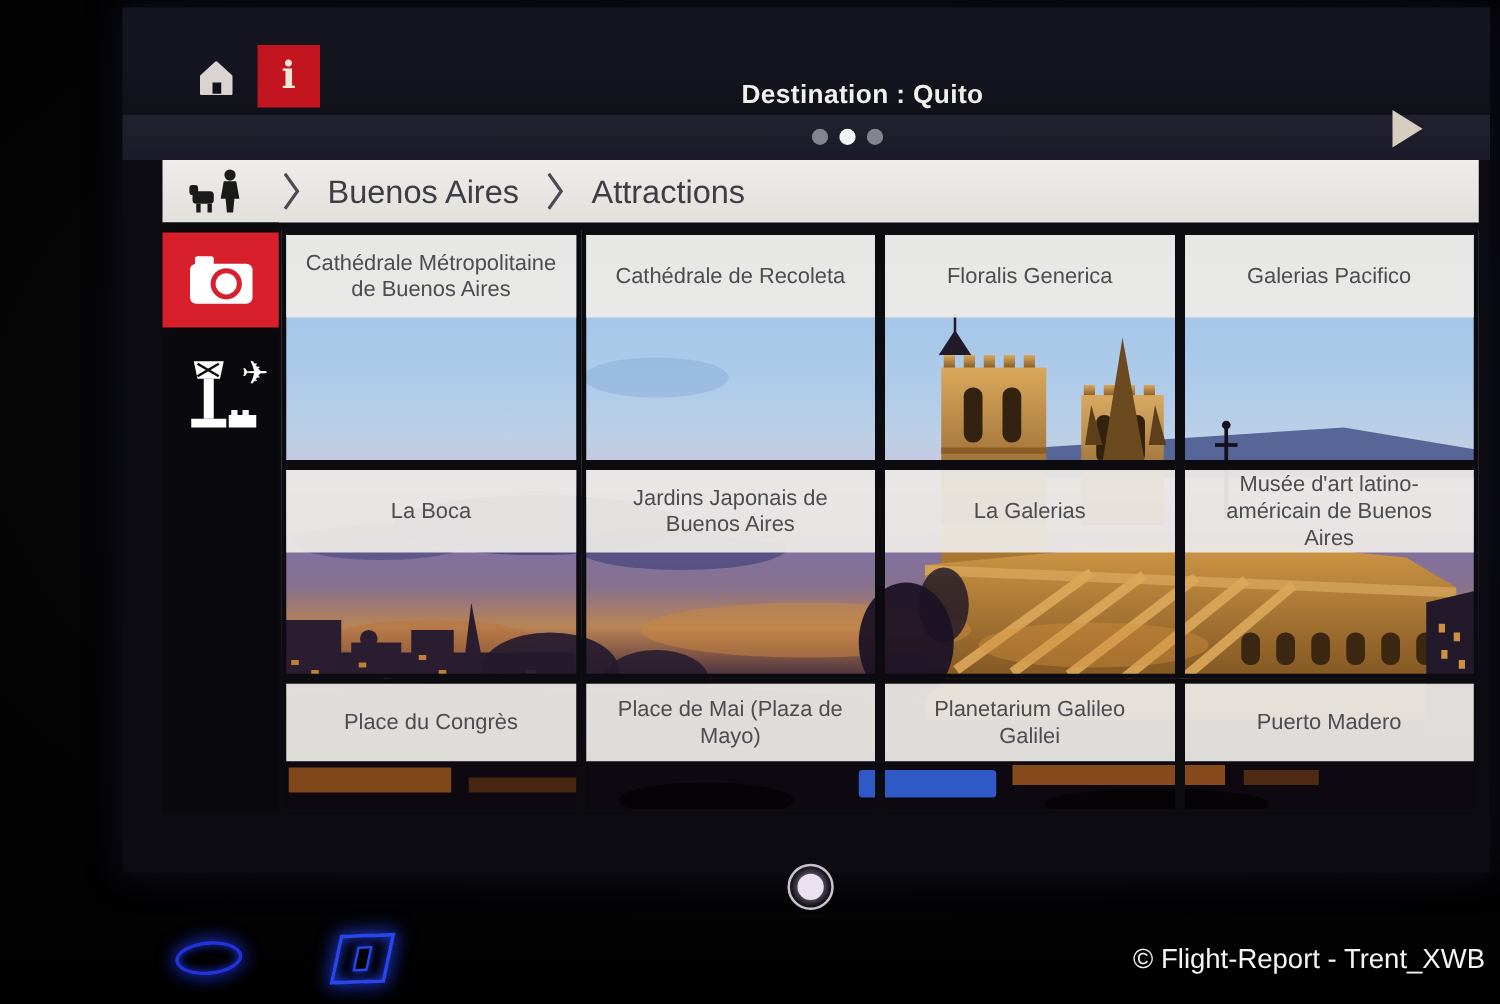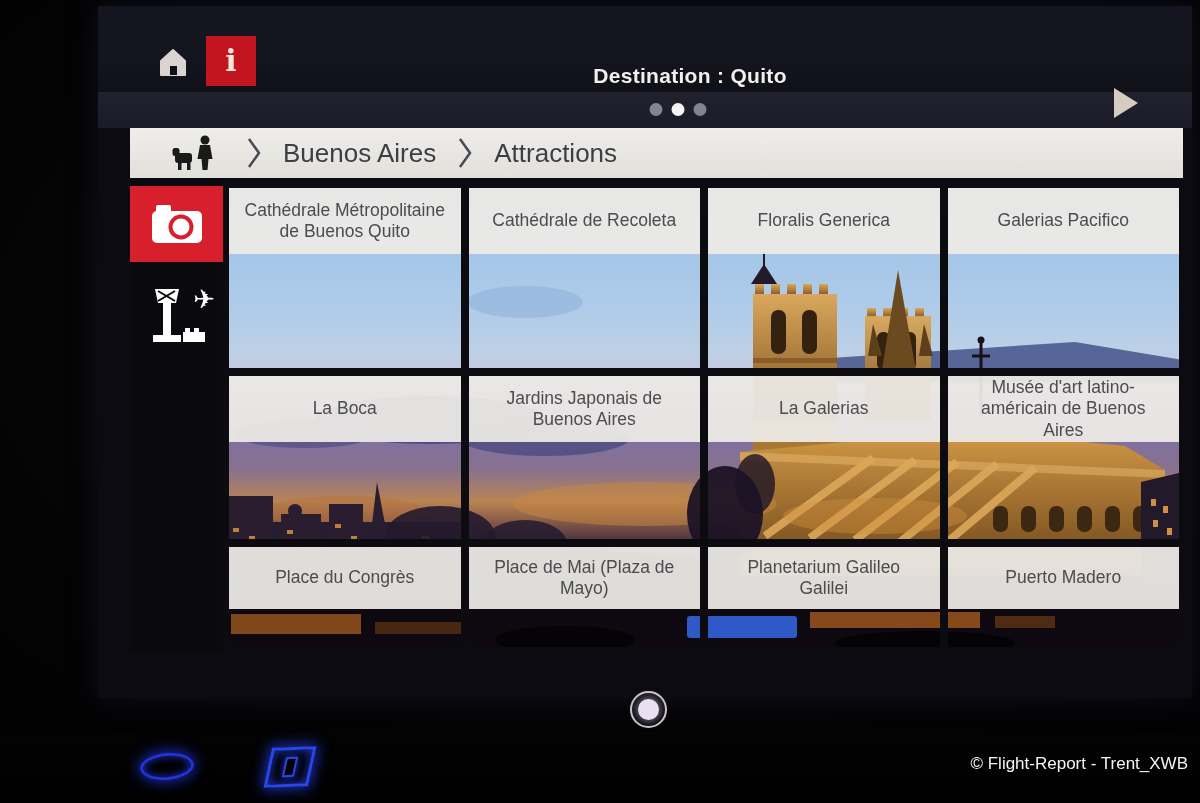--- a/index.html
+++ b/index.html
@@ -28,21 +28,21 @@
     background:linear-gradient(#22222f, #1a1a28); }
   .dots { position:absolute; left:50%; top:97px; transform:translateX(-50%); margin-left:33px;
     display:flex; gap:9px; }
   .dot { width:13px; height:13px; border-radius:50%; background:#84848f; }
   .dot.active { background:#f5f5f5; }
   .next-btn { position:absolute; left:1016px; top:82px; width:0; height:0;
     border-top:15px solid transparent; border-bottom:15px solid transparent;
     border-left:24px solid #d6cdc0; cursor:pointer; }
   
   .breadcrumb { position:absolute; left:32px; top:122px; width:1053px; height:50px;
-    background:linear-gradient(#efedea, #e2e0db); display:flex; align-items:center;padding-left:21px; }
+    background:linear-gradient(#efedea, #e2e0db); display:flex; align-items:center; }
   .crumb-icon-seg { width:88px; height:50px; display:flex; align-items:center; justify-content:center; }
   .crumb-sep { margin:0 6px; }
   .crumb { font-size:26px; color:#3d3d44; padding:0 14px; white-space:nowrap; }
   
   .sidebar { position:absolute; left:32px; top:172px; width:93px; height:473px; background:#0a0a0e; }
   .side-btn { position:absolute; left:0; width:93px; height:76px;
     display:flex; align-items:center; justify-content:center; cursor:pointer; }
   .side-btn.camera { top:8px; background:#d8202c; }
   .side-btn.airport { top:100px; background:transparent; }
   .plane-glyph { color:#fff; font-size:26px; position:absolute; right:8px; top:6px;
@@ -73,21 +73,21 @@
     background:linear-gradient(#030303, #000); }
   .btn-oval { position:absolute; left:140px; top:18px; width:54px; height:27px;
     border:3px solid #2433d8; border-radius:50%; transform:rotate(-5deg); cursor:pointer;
     box-shadow:0 0 14px 2px rgba(30,50,220,.8), inset 0 0 8px rgba(30,50,220,.9); }
   .btn-screen { position:absolute; left:268px; top:12px; width:44px; height:40px;
     border:3px solid #2947e8; transform:skewX(-14deg) rotate(-2deg); cursor:pointer;
     box-shadow:0 0 14px 2px rgba(35,60,230,.8), inset 0 0 10px rgba(35,60,230,.9);
     display:flex; align-items:center; justify-content:center; }
   .btn-screen .bar { width:12px; height:20px; border:2px solid #2947e8;
     box-shadow:0 0 6px rgba(35,60,230,.9); }
-  .watermark { position:absolute; right:12px; top:754px; color:#f5f5f5; font-size:17px;margin-left:16px; }
+  .watermark { position:absolute; right:12px; top:754px; color:#f5f5f5; font-size:22px;margin-left:16px; }
 </style>
 </head>
 <body>
 
 <div class="scene">
 
   <div class="screen">
 
     <div class="topbar">
       <div class="home-btn">
@@ -270,21 +270,21 @@
           <rect x="462" y="432" width="110" height="22" rx="3" fill="#2e59c6"></rect>
           <rect x="585" y="428" width="170" height="16" fill="#9a551e" opacity="0.85"></rect>
           <rect x="770" y="432" width="60" height="12" fill="#6b3a16" opacity="0.7"></rect>
           <ellipse cx="340" cy="456" rx="70" ry="14" fill="#050305"></ellipse>
           <ellipse cx="700" cy="459" rx="90" ry="12" fill="#050305"></ellipse>
         </svg>
       </div>
 
       <div class="grid">
         <div class="tile">
-            <div class="tile-label">Cathédrale Métropolitaine de Buenos Quito</div>
+            <div class="tile-label">Cathédrale Métropolitaine de Buenos Aires</div>
           </div>
         <div class="tile">
             <div class="tile-label">Cathédrale de Recoleta</div>
           </div>
         <div class="tile">
             <div class="tile-label">Floralis Generica</div>
           </div>
         <div class="tile">
             <div class="tile-label">Galerias Pacifico</div>
           </div>

